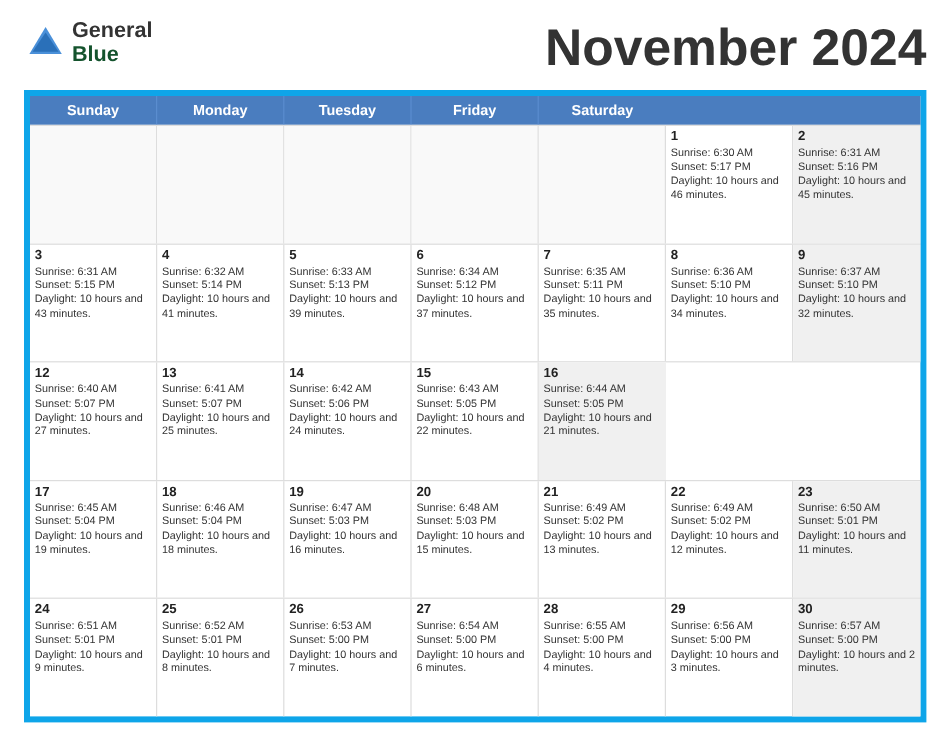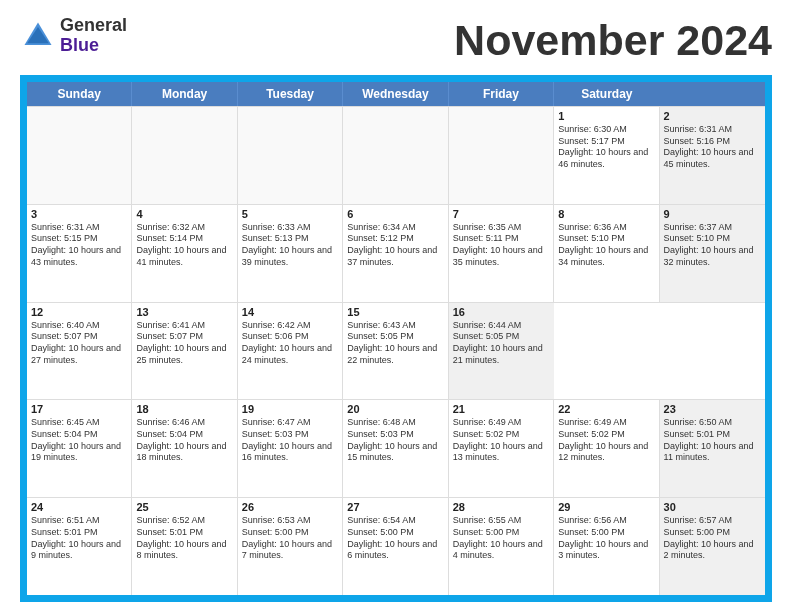--- a/index.html
+++ b/index.html
@@ -34,21 +34,21 @@
       line-height: 1.1;
     }
     .logo-text .general {
       font-size: 18px;
       font-weight: bold;
       color: #333;
     }
     .logo-text .blue {
       font-size: 18px;
       font-weight: bold;
-      color: #4c1d95;
+      color: #14532d;
     }
     .logo-icon {
       width: 36px;
       height: 36px;
     }
     .title-block {
       text-align: right;
     }
     .title-block h1 {
       font-size: 43px;
@@ -57,21 +57,21 @@
     }
     .title-block h2 {
       font-size: 16px;
       color: #555;
       font-weight: normal;
     }
     .calendar {
       flex: 1;
       display: flex;
       flex-direction: column;
-      border: 7px solid #0ea5e9;
+      border: 5px solid #0ea5e9;
     }
     .cal-header {
       display: grid;
       grid-template-columns: repeat(7, 1fr);
       background: #4a7dbf;
     }
     .cal-header-cell {
       color: white;
       font-size: 12px;
       font-weight: bold;
@@ -132,21 +132,20 @@
     <div class="title-block">
       <h1>November 2024</h1>
     </div>
   </div>
 
   <div class="calendar">
     <div class="cal-header">
     <div class="cal-header-cell">Sunday</div>
         <div class="cal-header-cell">Monday</div>
         <div class="cal-header-cell">Tuesday</div>
-        <div class="cal-header-cell">Wednesday</div>
         <div class="cal-header-cell">Friday</div>
         <div class="cal-header-cell">Saturday</div>
       </div>
     <div class="cal-body">
     <div class="cal-row">
           <div class="cal-cell empty"></div>
           <div class="cal-cell empty"></div>
           <div class="cal-cell empty"></div>
           <div class="cal-cell empty"></div>
           <div class="cal-cell empty"></div>

